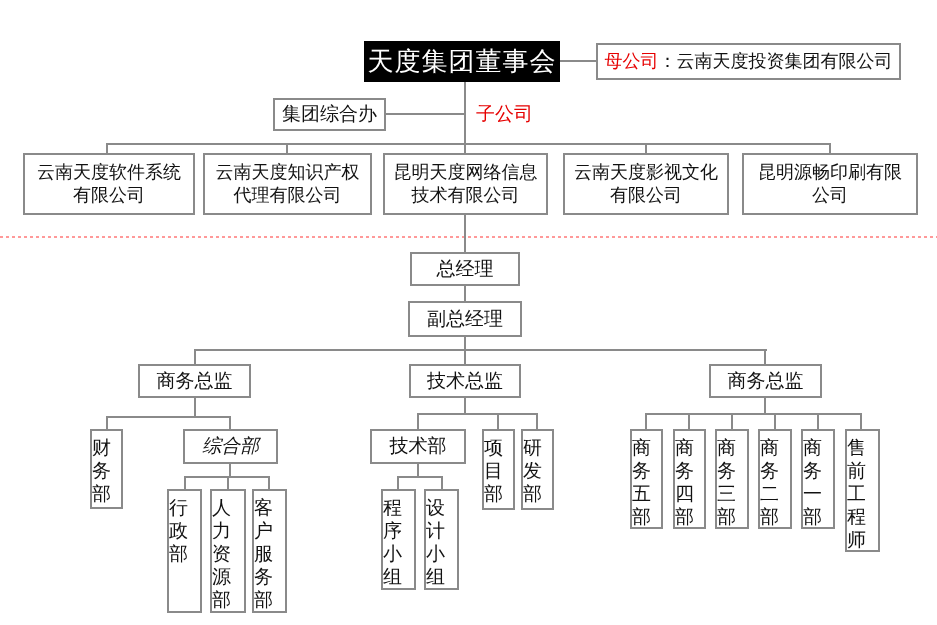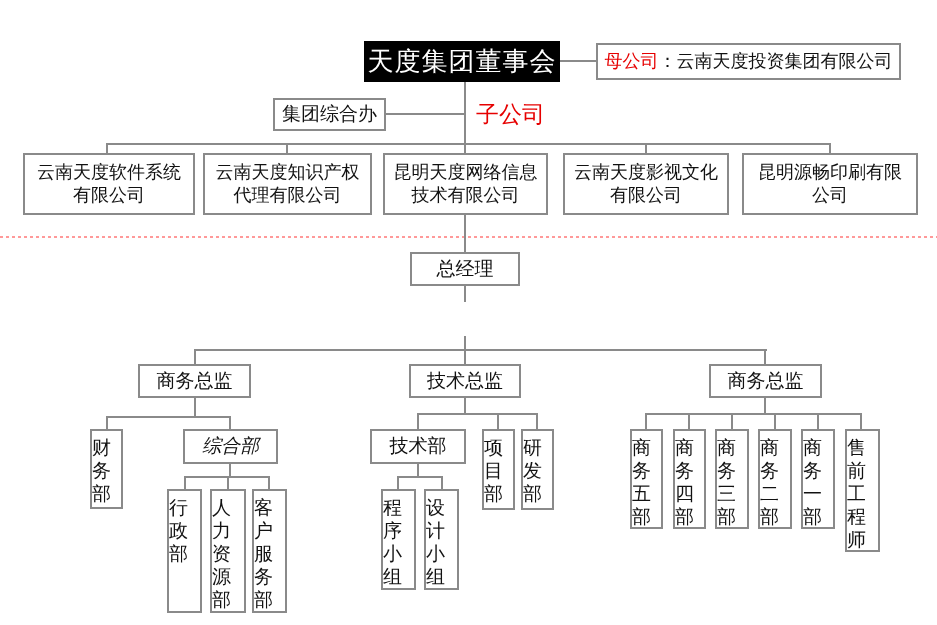--- a/index.html
+++ b/index.html
@@ -44,21 +44,21 @@
     font-size:19px;line-height:23px;
     text-align:left;
     word-break:break-all;
     padding-top:5px;
     overflow:hidden;
   }
   .two-line span{display:block;}
   .red{color:#e60000;}
   .floating-label{
     position:absolute;
-    font-size:23px;line-height:22px;
+    font-size:19px;line-height:22px;
     white-space:nowrap;
   }
 </style>
 </head>
 <body>
 
 <div id="stage">
 
   <div class="dotted"></div>
 
@@ -149,20 +149,23 @@
   <div class="box small-text two-line" style="left:742px;top:153px;width:176px;height:62px;">
     <div>
       <span>昆明源畅印刷有限</span>
       <span>公司</span>
     </div>
   </div>
 
   <div class="box" style="left:410px;top:252px;width:110px;height:34px;">
     <span>总经理</span>
   </div>
+  <div class="box" style="left:408px;top:301px;width:114px;height:36px;">
+    <span>副总经理</span>
+  </div>
 
   <div class="box" style="left:138px;top:364px;width:113px;height:34px;">
     <span>商务总监</span>
   </div>
   <div class="box" style="left:409px;top:364px;width:112px;height:34px;">
     <span>技术总监</span>
   </div>
   <div class="box" style="left:709px;top:364px;width:113px;height:34px;">
     <span>商务总监</span>
   </div>

